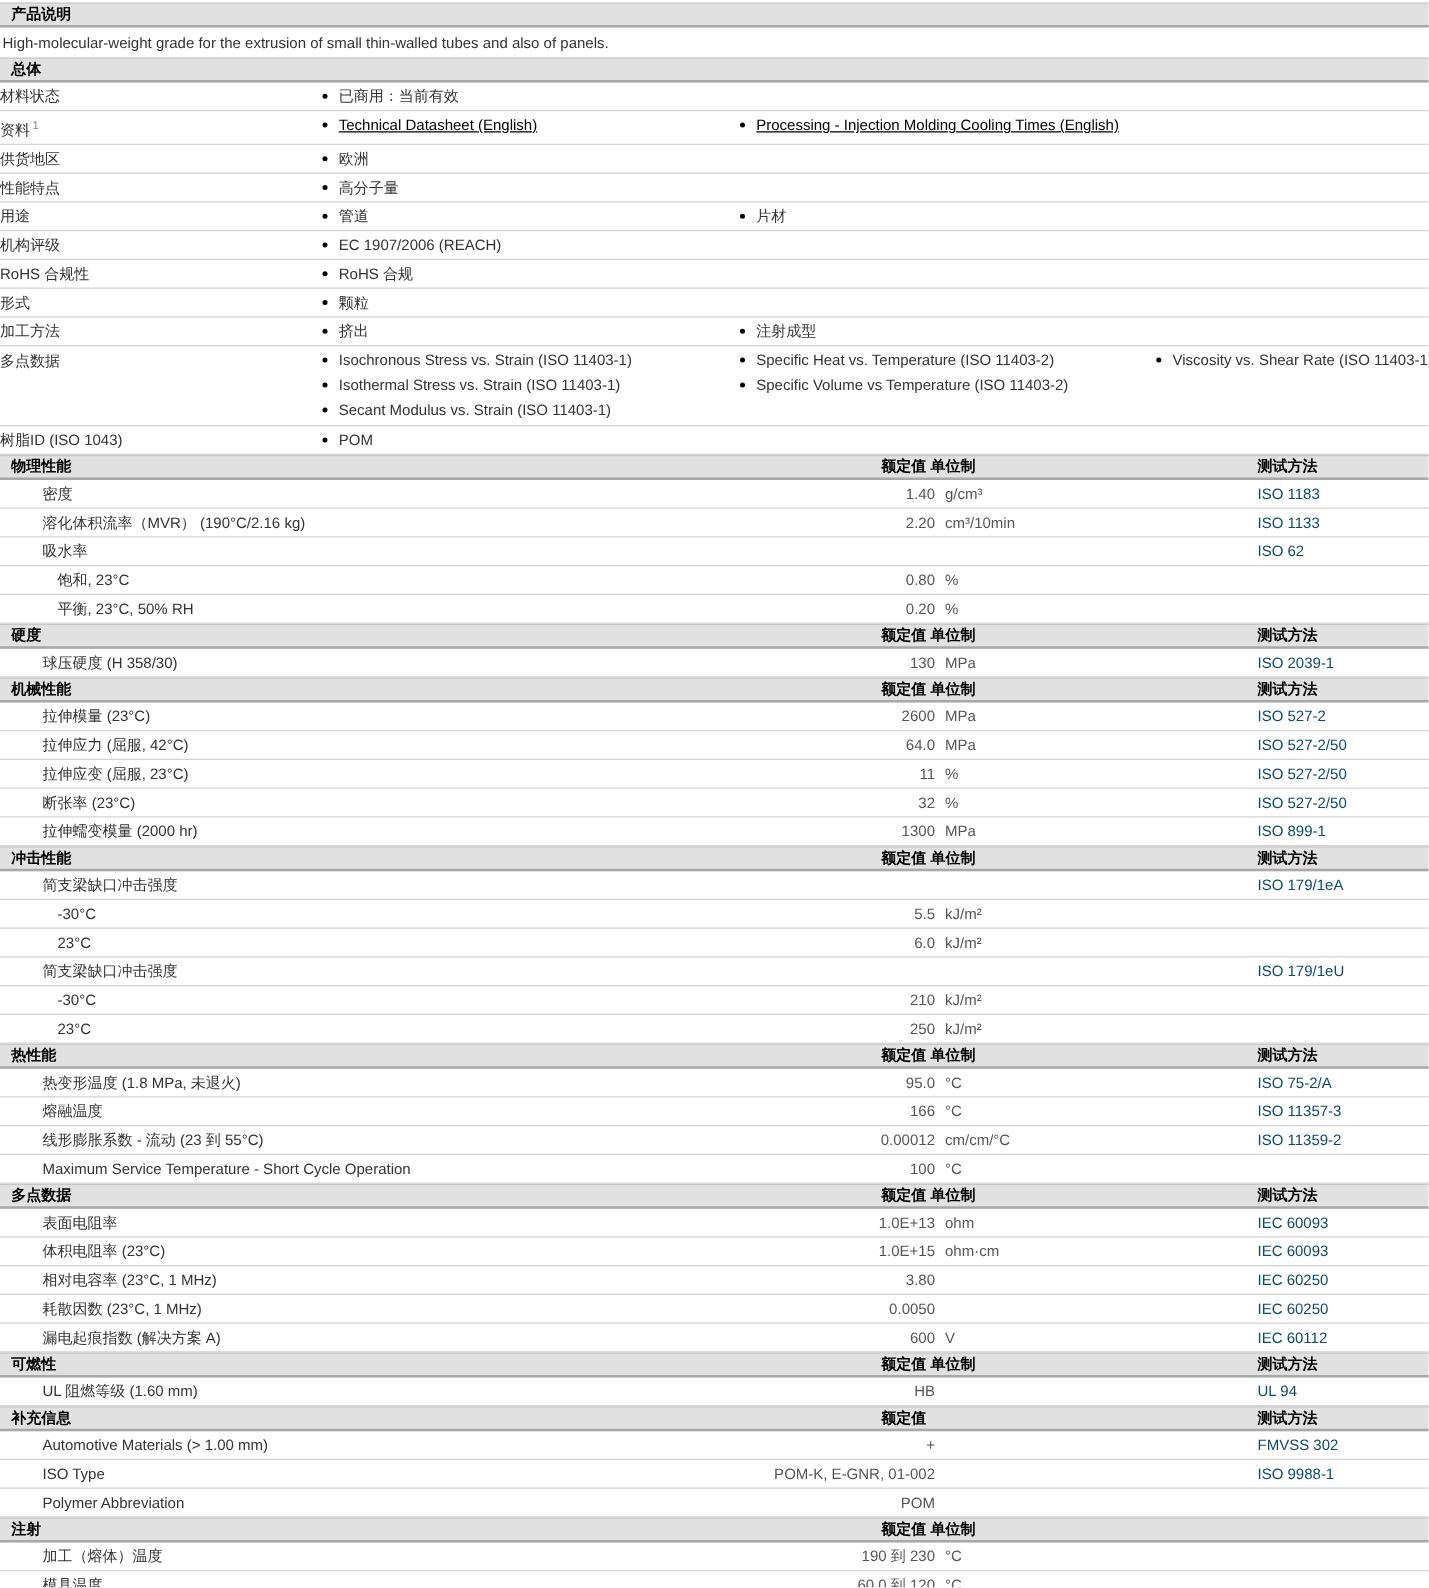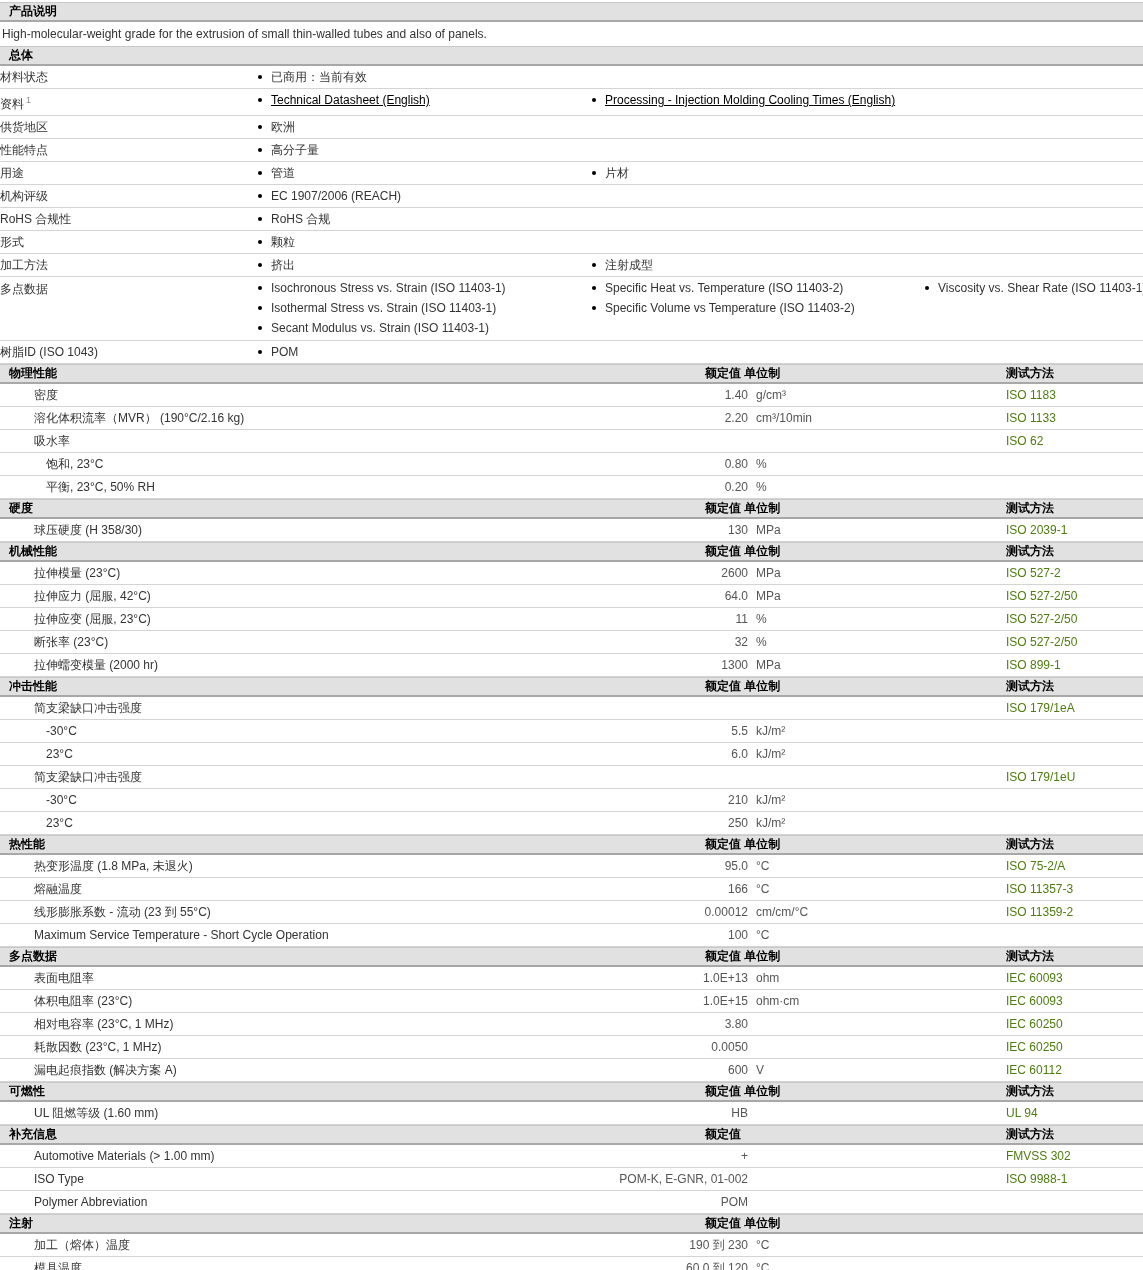--- a/index.html
+++ b/index.html
@@ -23,21 +23,21 @@
   .g-row.multi {padding:1px 0 2px 0;}
   .blt {display:inline-block; width:4px; height:4px; background:#000; border-radius:50%; margin-right:9px; vertical-align:2px;}
   a.doc-link {color:#000000; text-decoration:underline; cursor:pointer;}
 
   
   .p-row {position:relative; height:22px; line-height:22px; border-bottom:1px solid #d4d4d4; white-space:nowrap;}
   .p-label {position:absolute; left:10px; top:0; color:#333;margin-left:24px;}
   .p-label.indent {left:22px;}
   .p-value {position:absolute; right:395px; top:0; color:#555;}
   .p-unit  {position:absolute; left:756px; top:0; color:#555;}
-  .p-method{position:absolute; left:1006px; top:0; color:#4d7c0f;}
+  .p-method{position:absolute; left:1006px; top:0; color:#0c4a6e;}
 </style>
 </head>
 <body>
 
 <div class="page">
 
   <div class="section-bar">
     <span>产品说明</span>
   </div>
   <div class="desc-row">High-molecular-weight grade for the extrusion of small thin-walled tubes and also of panels.</div>

